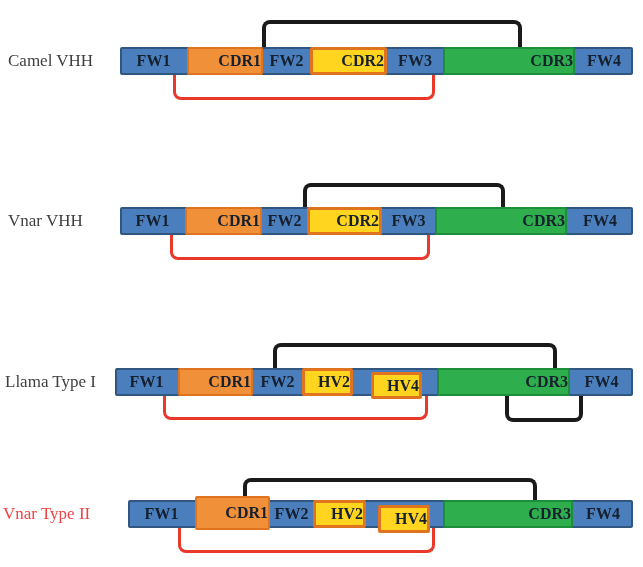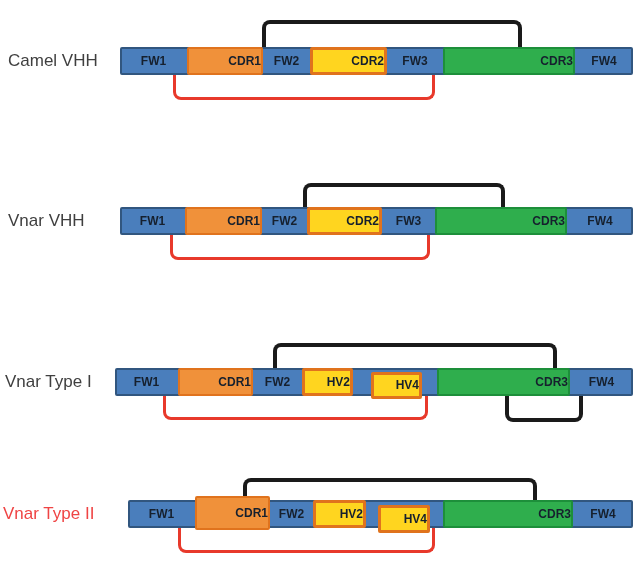--- a/index.html
+++ b/index.html
@@ -1,41 +1,41 @@
 <!DOCTYPE html>
 <html><head>
 <meta charset="utf-8">
 <style>
   html,body{margin:0;padding:0;background:#ffffff;}
   #canvas{
     position:relative;
     width:643px;height:567px;
     background:#ffffff;
-    font-family:Liberation Sans, sans-serif;
+    font-family:Liberation Serif, serif;
     overflow:hidden;
   }
   .row-label{
     position:absolute;
     font-size:17px;
     line-height:22px;
     white-space:nowrap;
   }
   .bar{
     position:absolute;
     box-sizing:border-box;
     border-style:solid;
     border-width:2px;
     border-radius:2px;
   }
   .seg{
     position:absolute;
     box-sizing:border-box;
     text-align:center;
     font-weight:bold;
-    font-size:12px;
+    font-size:16px;
     white-space:nowrap;
     overflow:visible;
   }
   .seg-box{
     border-style:solid;
     border-radius:2px;
     text-align:right;
   }
   .bond{
     position:absolute;
@@ -65,21 +65,21 @@
     <div class="bond bond-top" style="left: 303px; width: 202px; border-color: rgb(26, 26, 26); top: 183px; height: 28px; border-top-width: 4px; border-left-width: 4px; border-right-width: 4px;"></div>
     <div class="bond bond-bottom" style="left: 170px; width: 260px; border-color: rgb(232, 57, 43); top: 232px; height: 28px; border-bottom-width: 3px; border-left-width: 3px; border-right-width: 3px;"></div>
     <div class="bar" style="left: 120px; top: 207px; width: 513px; height: 28px; background: rgb(74, 126, 188); border-color: rgb(49, 86, 127);"></div>
     <div class="seg" style="left: 120px; top: 207px; width: 65px; height: 28px; line-height: 28px; color: rgb(22, 32, 46);">FW1</div>
     <div class="seg seg-box" style="left: 185px; top: 207px; width: 77px; height: 28px; line-height: 24px; color: rgb(22, 32, 46); background: rgb(240, 145, 58); border-color: rgb(224, 115, 29); border-width: 2px;">CDR1</div>
     <div class="seg" style="left: 262px; top: 207px; width: 45px; height: 28px; line-height: 28px; color: rgb(22, 32, 46);">FW2</div>
     <div class="seg seg-box" style="left: 307px; top: 207px; width: 75px; height: 28px; line-height: 22px; color: rgb(22, 32, 46); background: rgb(255, 213, 31); border-color: rgb(224, 115, 29); border-width: 3px;">CDR2</div>
     <div class="seg" style="left: 382px; top: 207px; width: 53px; height: 28px; line-height: 28px; color: rgb(22, 32, 46);">FW3</div>
     <div class="seg seg-box" style="left: 435px; top: 207px; width: 132px; height: 28px; line-height: 24px; color: rgb(22, 32, 46); background: rgb(47, 174, 77); border-color: rgb(29, 143, 58); border-width: 2px;">CDR3</div>
     <div class="seg" style="left: 567px; top: 207px; width: 66px; height: 28px; line-height: 28px; color: rgb(22, 32, 46);">FW4</div>
-    <div class="row-label" style="left: 5px; top: 371px; color: rgb(63, 63, 63);">Vnar Type I</div>
+    <div class="row-label" style="left: 5px; top: 371px; color: rgb(63, 63, 63);">Llama Type I</div>
     <div class="bond bond-top" style="left: 273px; width: 284px; border-color: rgb(26, 26, 26); top: 343px; height: 29px; border-top-width: 4px; border-left-width: 4px; border-right-width: 4px;"></div>
     <div class="bond bond-bottom" style="left: 163px; width: 265px; border-color: rgb(232, 57, 43); top: 393px; height: 27px; border-bottom-width: 3px; border-left-width: 3px; border-right-width: 3px;"></div>
     <div class="bond bond-bottom" style="left: 505px; width: 78px; border-color: rgb(26, 26, 26); top: 393px; height: 29px; border-bottom-width: 4px; border-left-width: 4px; border-right-width: 4px;"></div>
     <div class="bar" style="left: 115px; top: 368px; width: 518px; height: 28px; background: rgb(74, 126, 188); border-color: rgb(49, 86, 127);"></div>
     <div class="seg" style="left: 115px; top: 368px; width: 63px; height: 28px; line-height: 28px; color: rgb(22, 32, 46);">FW1</div>
     <div class="seg seg-box" style="left: 178px; top: 368px; width: 75px; height: 28px; line-height: 24px; color: rgb(22, 32, 46); background: rgb(240, 145, 58); border-color: rgb(224, 115, 29); border-width: 2px;">CDR1</div>
     <div class="seg" style="left: 253px; top: 368px; width: 49px; height: 28px; line-height: 28px; color: rgb(22, 32, 46);">FW2</div>
     <div class="seg seg-box" style="left: 302px; top: 368px; width: 51px; height: 28px; line-height: 22px; color: rgb(22, 32, 46); background: rgb(255, 213, 31); border-color: rgb(224, 115, 29); border-width: 3px;">HV2</div>
     <div class="seg seg-box" style="left: 371px; top: 372px; width: 51px; height: 27px; line-height: 21px; color: rgb(22, 32, 46); background: rgb(255, 213, 31); border-color: rgb(224, 115, 29); border-width: 3px;">HV4</div>
     <div class="seg seg-box" style="left: 437px; top: 368px; width: 133px; height: 28px; line-height: 24px; color: rgb(22, 32, 46); background: rgb(47, 174, 77); border-color: rgb(29, 143, 58); border-width: 2px;">CDR3</div>

